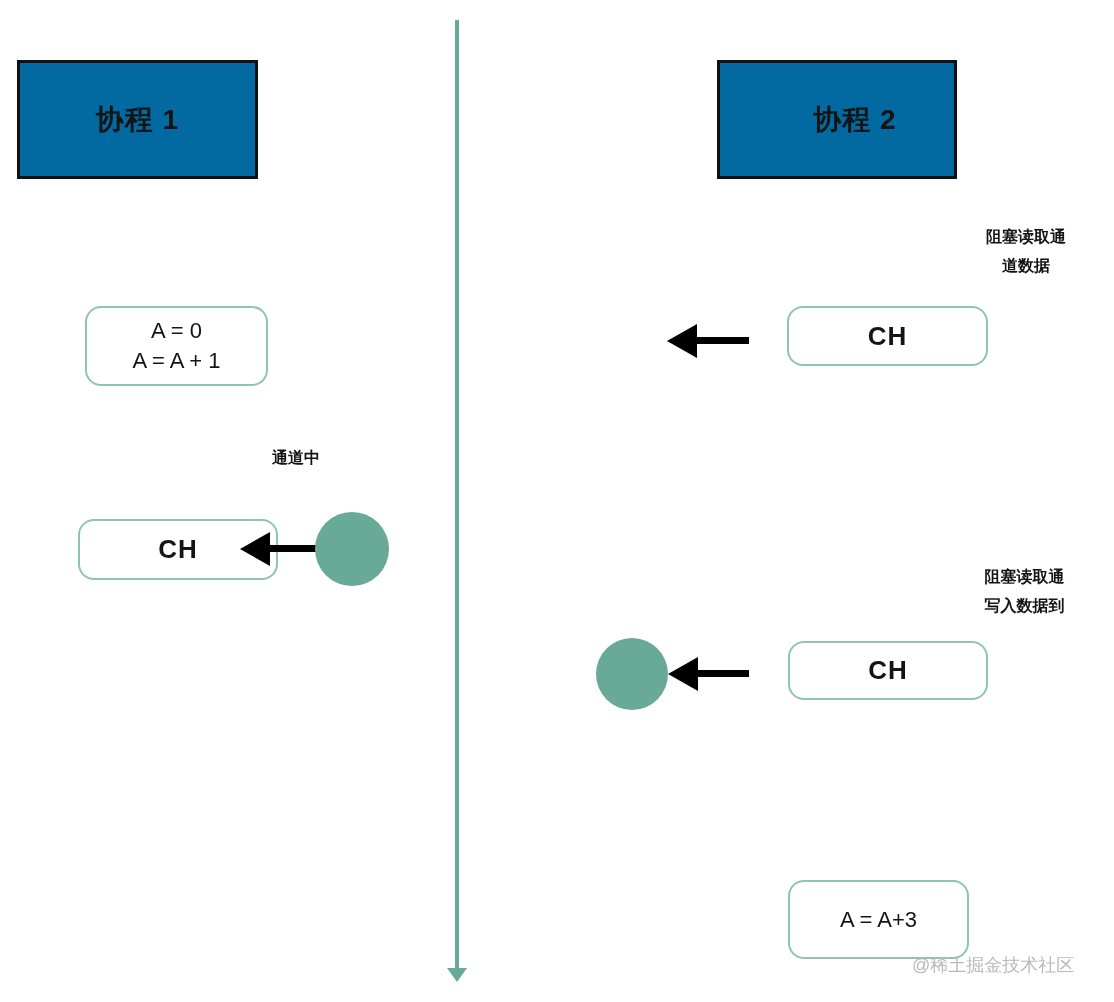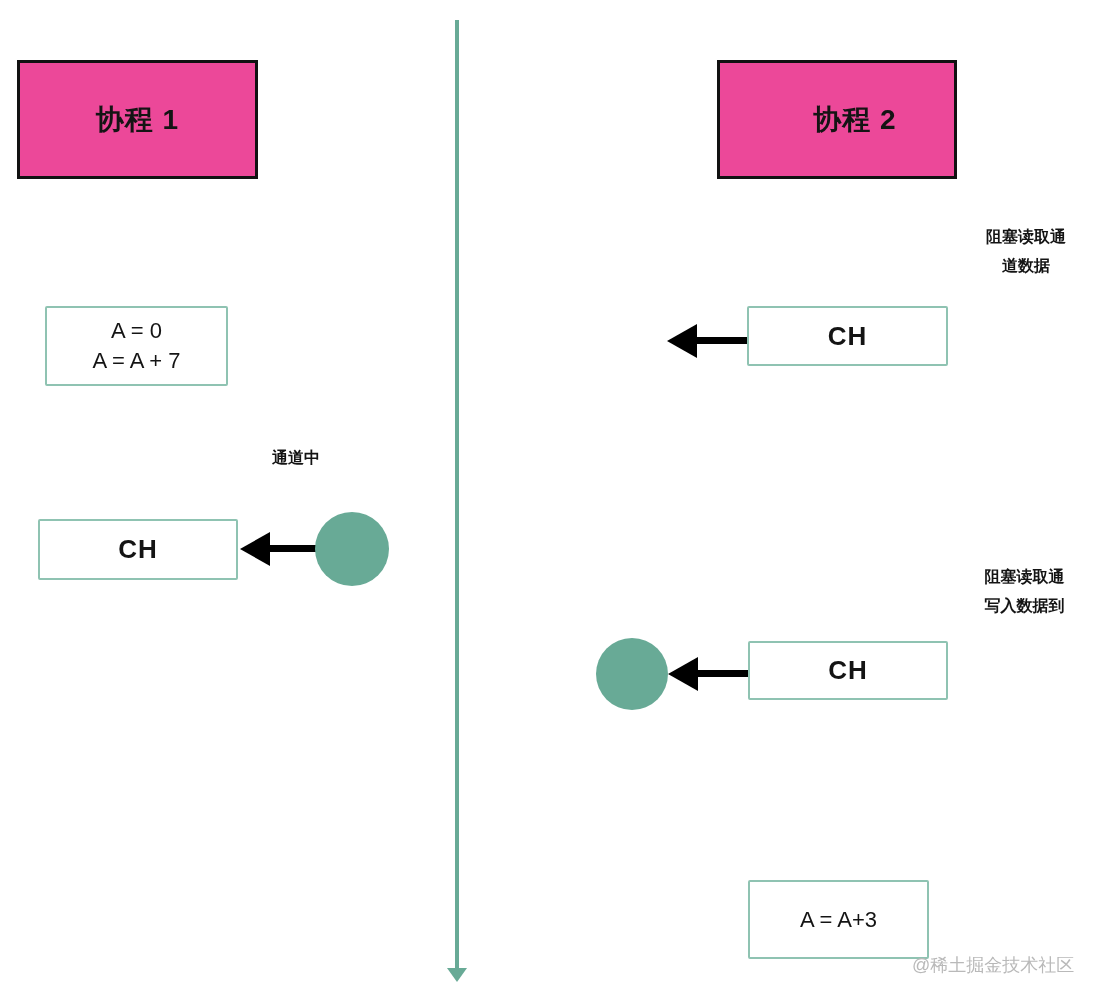--- a/index.html
+++ b/index.html
@@ -18,40 +18,41 @@
     width: 1114px;
     height: 1002px;
     background: #ffffff;
     overflow: hidden;
   }
   .abs { position: absolute; }
 
   
   .g-box {
     border: 3px solid #111111;
-    background: #ec4899;
+    background: #0369a1;
     display: flex;
     align-items: center;
     justify-content: center;
     font-weight: bold;
     font-size: 28px;
     color: var(--ink);
     letter-spacing: 1px;
   }
 
   
   .t-box {
     border: 2px solid var(--teal-border);
-    border-radius: 2px;
+    border-radius: 16px;
     background: #ffffff;
     display: flex;
     flex-direction: column;
     align-items: center;
     justify-content: center;
     color: var(--ink);
+    margin-left: 40px;
   }
   .t-box.code { font-size: 22px; line-height: 30px; font-weight: 400; }
   .t-box.ch   { font-size: 26px; font-weight: bold; letter-spacing: 1px; }
 
   
   .note {
     font-weight: bold;
     font-size: 16px;
     line-height: 29px;
     color: var(--ink);
@@ -111,21 +112,21 @@
     <span>协程 2</span>
   </div>
 
   <div class="abs note" style="left:946px; top:222px; width:160px;">
     <div>阻塞读取通</div>
     <div>道数据</div>
   </div>
 
   <div class="abs t-box code" style="left:45px; top:306px; width:183px; height:80px;">
     <div>A = 0</div>
-    <div>A = A + 7</div>
+    <div>A = A + 1</div>
   </div>
 
   <div class="abs arrow-head-left" style="left:667px; top:324px;"></div>
   <div class="abs arrow-shaft" style="left:694px; top:337px; width:55px;"></div>
   <div class="abs t-box ch" style="left:747px; top:306px; width:201px; height:60px;">
     <span>CH</span>
   </div>
 
   <div class="abs note" style="left:214px; top:443px; width:164px;">
     <div>通道中</div>

